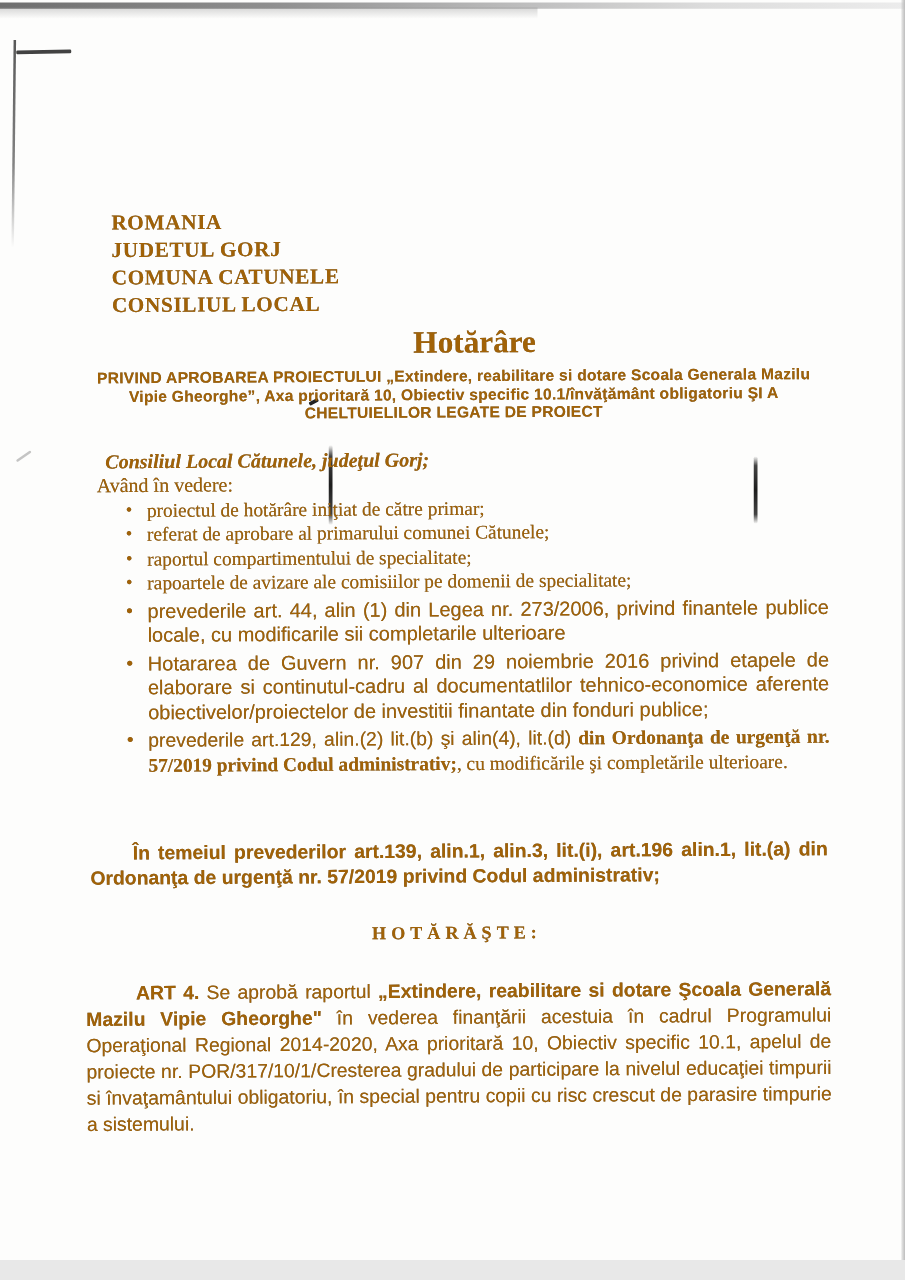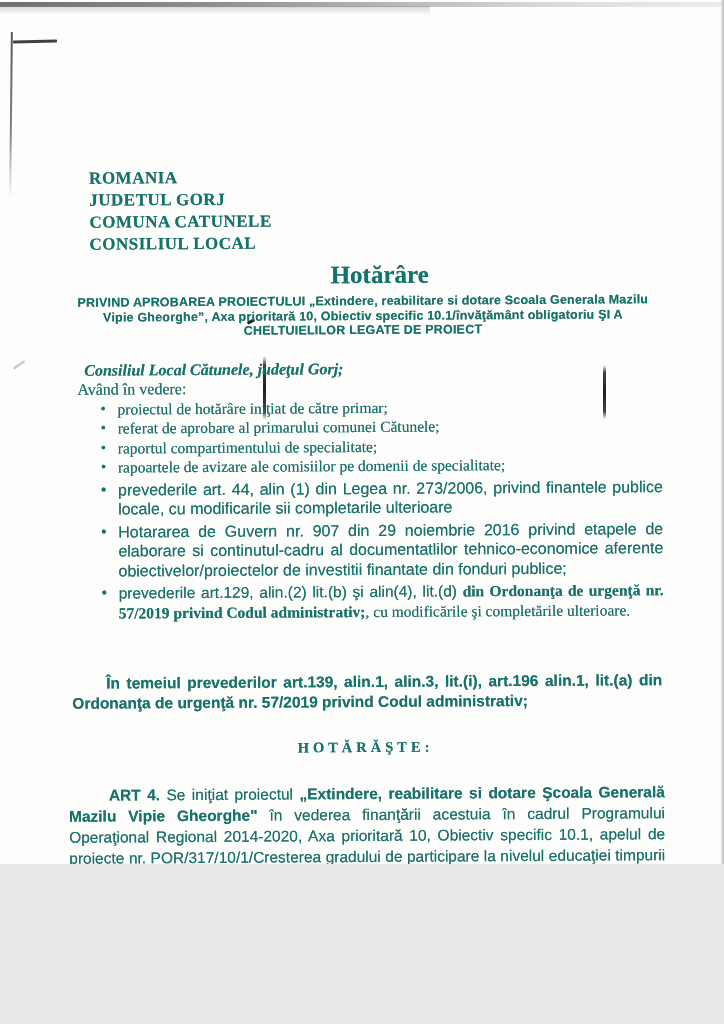--- a/index.html
+++ b/index.html
@@ -1,22 +1,22 @@
 <!DOCTYPE html>
 <html><head>
 <meta charset="utf-8">
 <style>
   html,body{margin:0;padding:0;background:#e8e8e8;}
   .page{
     position:relative;
-    width:724px;height:864px;
+    width:724px;height:1008px;
     margin:0 auto;
     background:#fdfdfc;
     overflow:hidden;
-    color:#0f766e;
+    color:#a16207;
     font-family:"Liberation Serif", serif;
   }
   .content{
     position:absolute;
     left:0;top:0;right:0;
     padding:166px 64px 0 62px;
     transform:rotate(-0.35deg);
     transform-origin:50% 0;
   }
   .txt{ text-shadow:0 0 0.35px rgba(20,20,20,0.55); }
@@ -221,19 +221,19 @@
       <li class="c-sans">Hotararea de Guvern nr. 907 din 29 noiembrie 2016 privind etapele de elaborare si continutul-cadru al documentatlilor tehnico-economice aferente obiectivelor/proiectelor de investitii finantate din fonduri publice;</li>
       <li class="c-mixed"><span>prevederile art.129, alin.(2) lit.(b) şi alin(4), lit.(d) </span><span class="ref-bold-serif">din Ordonanţa de urgenţă nr. 57/2019 privind Codul administrativ;</span><span class="ref-serif">, cu modificările şi completările ulterioare.</span></li>
     </ul>
 
     <div class="legal-basis">În temeiul prevederilor art.139, alin.1, alin.3, lit.(i), art.196 alin.1, lit.(a) din Ordonanţa de urgenţă nr. 57/2019 privind Codul administrativ;</div>
 
     <div class="decides">HOTĂRĂŞTE:</div>
 
     <div class="art1">
       <span class="b">ART 4.</span>
-      <span>Se iniţiat proiectul</span>
+      <span>Se aprobă raportul</span>
       <span class="b">„Extindere, reabilitare si dotare Şcoala Generală Mazilu Vipie Gheorghe"</span>
       <span>în vederea finanţării acestuia în cadrul Programului Operaţional Regional 2014-2020, Axa prioritară 10, Obiectiv specific 10.1, apelul de proiecte nr. POR/317/10/1/Cresterea gradului de participare la nivelul educaţiei timpurii si învaţamântului obligatoriu, în special pentru copii cu risc crescut de parasire timpurie a sistemului.</span>
     </div>
 
   </div>
 </div>
 
 </body></html>

